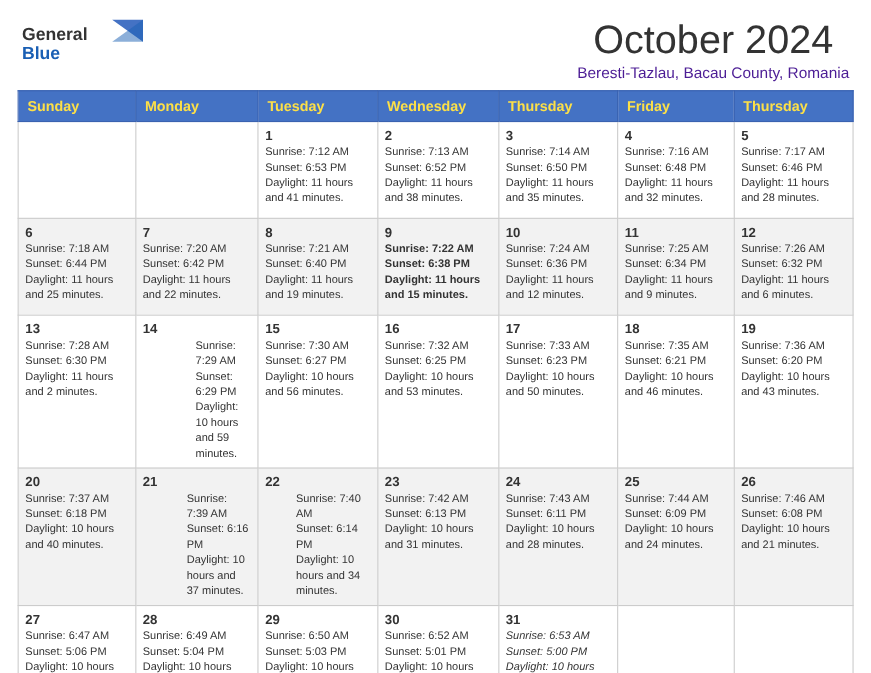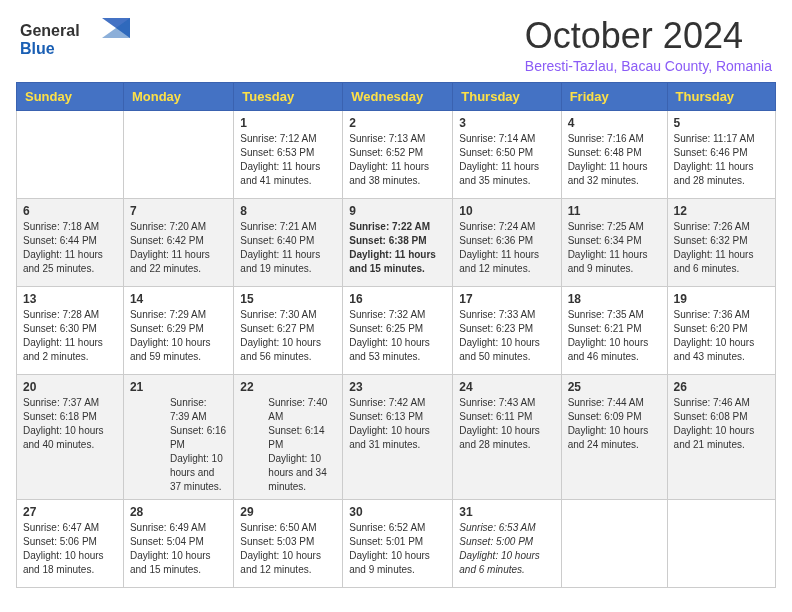--- a/index.html
+++ b/index.html
@@ -17,32 +17,32 @@
     }
     .logo-wrapper {
       display: flex;
       align-items: flex-start;
     }
     .logo-svg {
       width: 110px;
       height: 42px;
     }
     .title-section {
-      text-align: left;
+      text-align: center;
       margin-left: 22px;
     }
     .month-title {
       font-size: 36px;
       font-weight: 300;
       color: #333;
       line-height: 1.1;
     }
     .subtitle {
       font-size: 14px;
-      color: #8b5cf6;
+      color: #4c1d95;
       margin-top: 2px;
     }
     .calendar-container {
       padding: 0 16px 16px 16px;
     }
     table {
       width: 100%;
       border-collapse: collapse;
       border: 1px solid #ccc;
     }
@@ -140,21 +140,21 @@
 Daylight: 11 hours and 35 minutes.</div>
           </td>
           <td>
             <span class="day-num">4</span>
             <div class="day-info" style="white-space: pre-line;">Sunrise: 7:16 AM
 Sunset: 6:48 PM
 Daylight: 11 hours and 32 minutes.</div>
           </td>
           <td>
             <span class="day-num">5</span>
-            <div class="day-info" style="white-space: pre-line;">Sunrise: 11:17 AM
+            <div class="day-info" style="white-space: pre-line;">Sunrise: 7:17 AM
 Sunset: 6:46 PM
 Daylight: 11 hours and 28 minutes.</div>
           </td>
         </tr>
         <tr>
           <td>
             <span class="day-num">6</span>
             <div class="day-info" style="white-space: pre-line;">Sunrise: 7:18 AM
 Sunset: 6:44 PM
 Daylight: 11 hours and 25 minutes.</div>
@@ -198,21 +198,21 @@
         </tr>
         <tr>
           <td>
             <span class="day-num">13</span>
             <div class="day-info" style="white-space: pre-line;">Sunrise: 7:28 AM
 Sunset: 6:30 PM
 Daylight: 11 hours and 2 minutes.</div>
           </td>
           <td>
             <span class="day-num">14</span>
-            <div class="day-info" style="white-space: pre-line;">Sunrise: 7:29 AM
+            <div class="day-info" style="white-space: pre-line; margin-left: 48px;">Sunrise: 7:29 AM
 Sunset: 6:29 PM
 Daylight: 10 hours and 59 minutes.</div>
           </td>
           <td>
             <span class="day-num">15</span>
             <div class="day-info" style="white-space: pre-line;">Sunrise: 7:30 AM
 Sunset: 6:27 PM
 Daylight: 10 hours and 56 minutes.</div>
           </td>
           <td>

